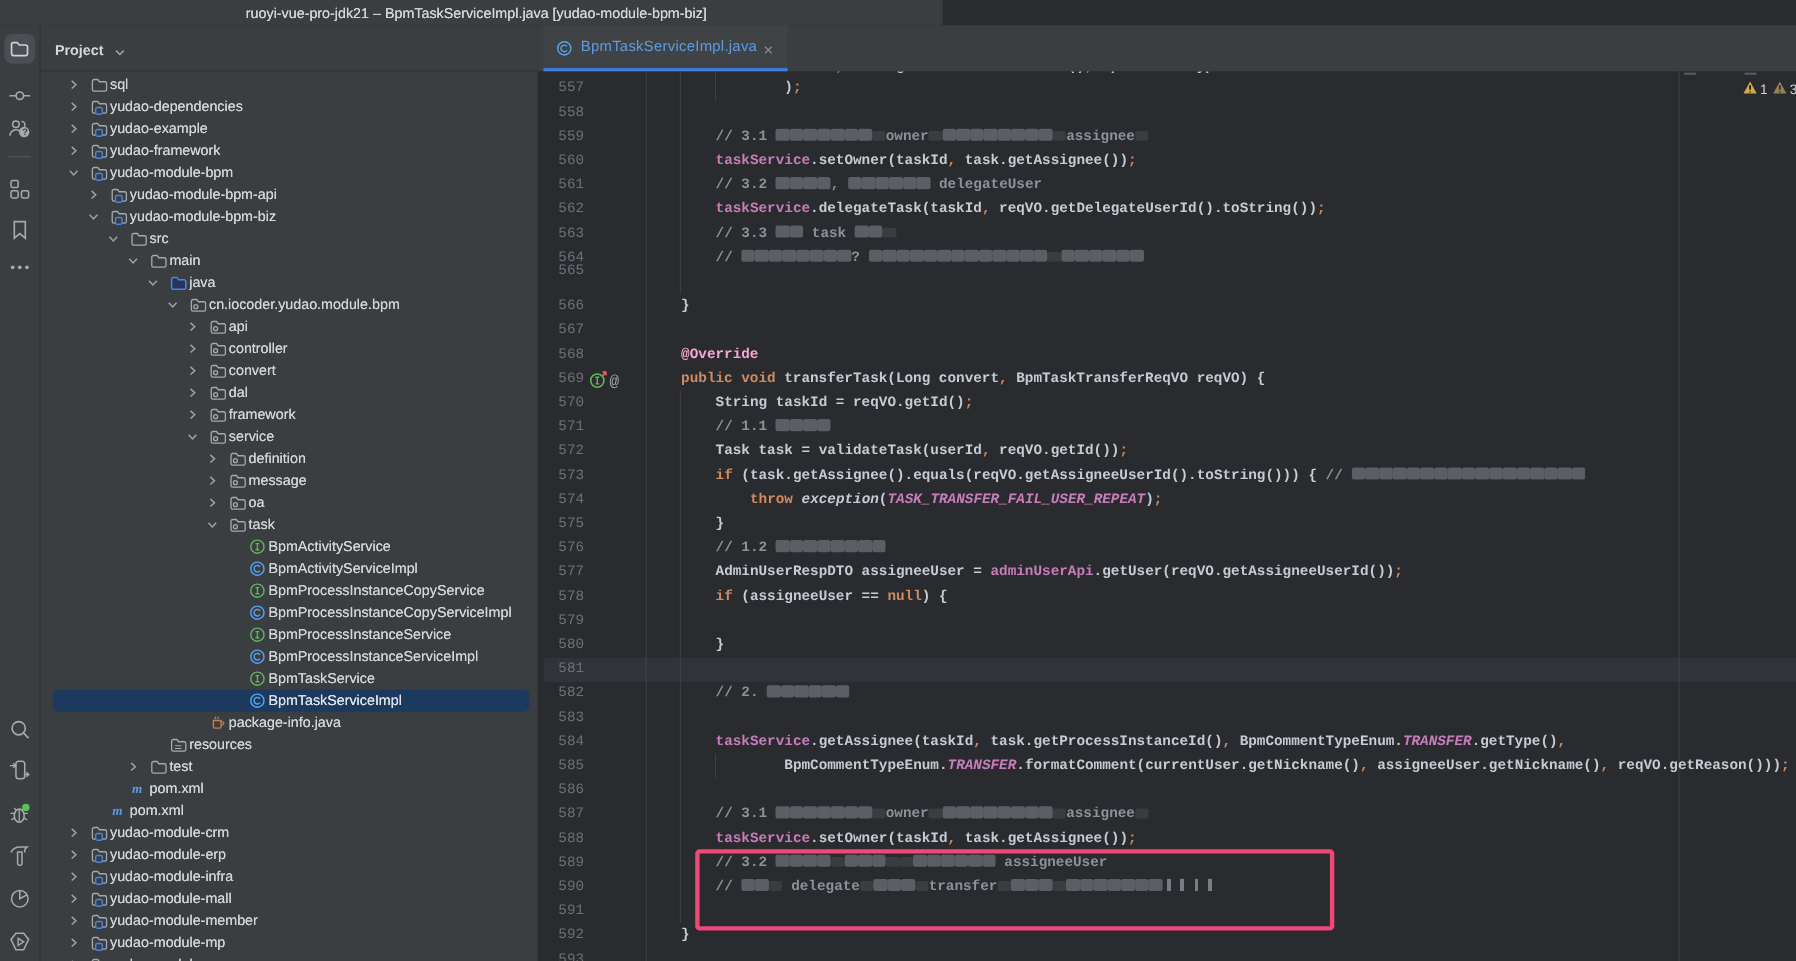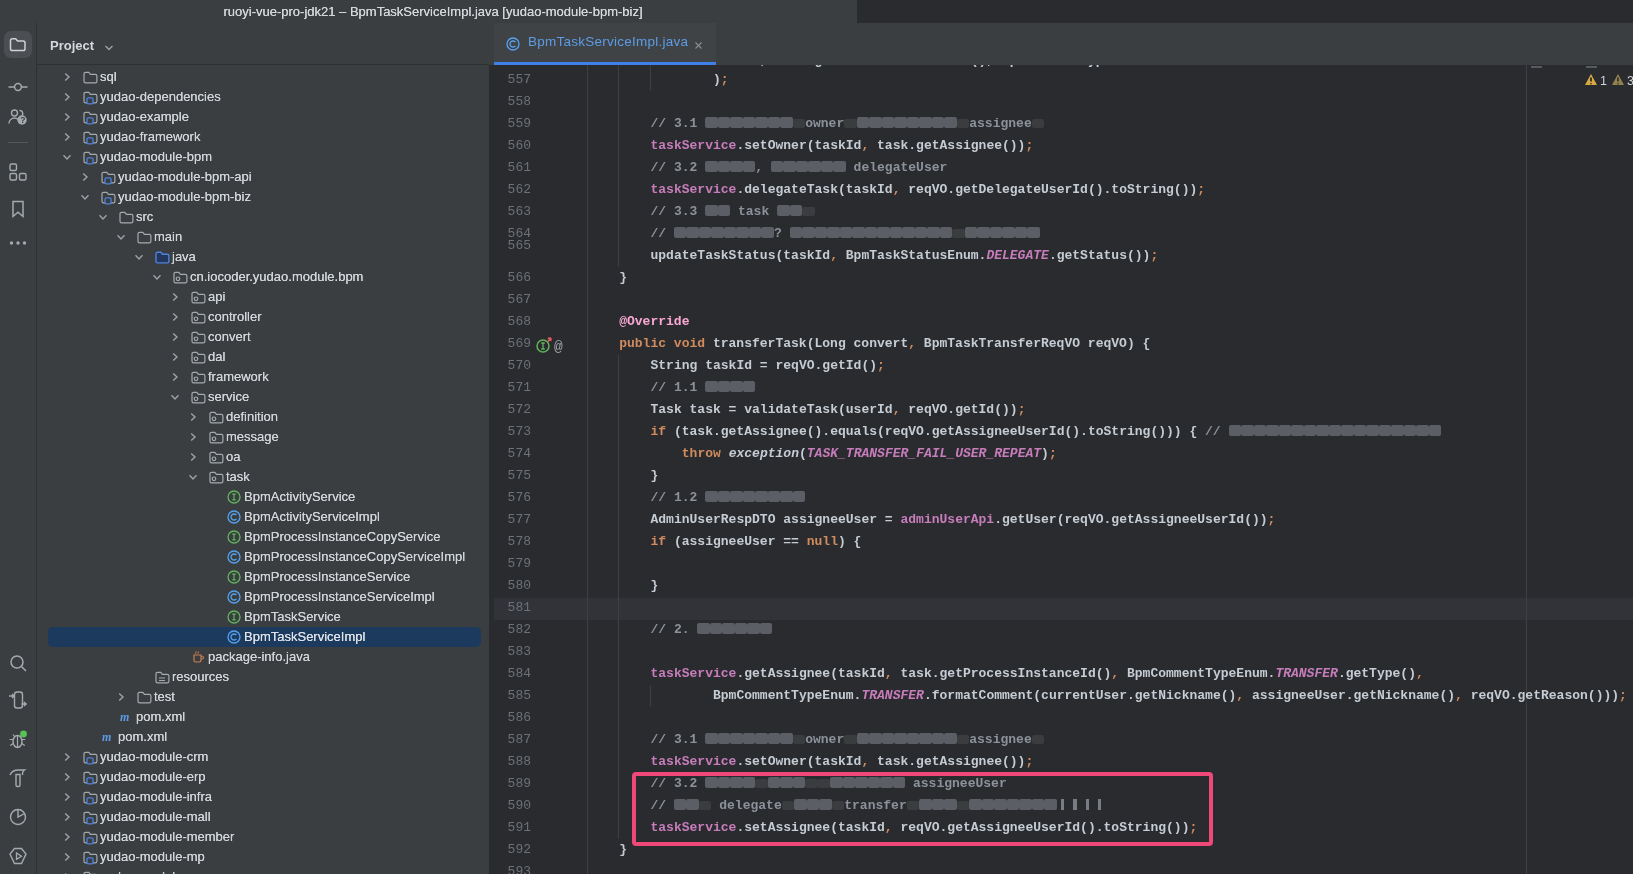--- a/index.html
+++ b/index.html
@@ -405,21 +405,20 @@
 <div class="cl" style="left:161.5px;top:70px"><s class="f">taskService</s><s class="d">.setOwner(taskId</s><s class="k">,</s><s class="d"> task.getAssignee())</s><s class="k">;</s></div>
 <div class="ln" style="top:92px">561</div>
 <div class="cl" style="left:161.5px;top:92px"><s class="c">// 3.2 <i class="b"></i><i class="b"></i><i class="b"></i><i class="b"></i>, <i class="b"></i><i class="b"></i><i class="b"></i><i class="b"></i><i class="b"></i><i class="b"></i> delegateUser</s></div>
 <div class="ln" style="top:114px">562</div>
 <div class="cl" style="left:161.5px;top:114px"><s class="f">taskService</s><s class="d">.delegateTask(taskId</s><s class="k">,</s><s class="d"> reqVO.getDelegateUserId().toString())</s><s class="k">;</s></div>
 <div class="ln" style="top:136px">563</div>
 <div class="cl" style="left:161.5px;top:136px"><s class="c">// 3.3 <i class="b"></i><i class="b"></i> task <i class="b"></i><i class="b"></i><i class="p"></i></s></div>
 <div class="ln" style="top:158px">564</div>
 <div class="cl" style="left:161.5px;top:158px"><s class="c">// <i class="b"></i><i class="b"></i><i class="b"></i><i class="b"></i><i class="b"></i><i class="b"></i><i class="b"></i><i class="b"></i>? <i class="b"></i><i class="b"></i><i class="b"></i><i class="b"></i><i class="b"></i><i class="b"></i><i class="b"></i><i class="b"></i><i class="b"></i><i class="b"></i><i class="b"></i><i class="b"></i><i class="b"></i><i class="p"></i><i class="b"></i><i class="b"></i><i class="b"></i><i class="b"></i><i class="b"></i><i class="b"></i></s></div>
 <div class="ln" style="top:170px">565</div>
-<div class="cl" style="left:161.5px;top:180px"><s class="d">updateTaskStatus(taskId</s><s class="k">,</s><s class="d"> BpmTaskStatusEnum.</s><s class="ci">DELEGATE</s><s class="d">.getStatus())</s><s class="k">;</s></div>
 <div class="ln" style="top:202px">566</div>
 <div class="cl" style="left:130.2px;top:202px"><s class="d">}</s></div>
 <div class="ln" style="top:224px">567</div>
 <div class="ln" style="top:246px">568</div>
 <div class="cl" style="left:130.2px;top:246px"><s class="y">@Override</s></div>
 <div class="ln" style="top:268px">569</div>
 <div class="cl" style="left:130.2px;top:268px"><s class="k">public void </s><s class="bo">transferTask</s><s class="d">(Long convert</s><s class="k">,</s><s class="d"> BpmTaskTransferReqVO reqVO) {</s></div>
 <div class="ln" style="top:290px">570</div>
 <div class="cl" style="left:161.5px;top:290px"><s class="d">String taskId = reqVO.getId()</s><s class="k">;</s></div>
 <div class="ln" style="top:312px">571</div>
@@ -452,21 +451,20 @@
 <div class="ln" style="top:642px">586</div>
 <div class="ln" style="top:664px">587</div>
 <div class="cl" style="left:161.5px;top:664px"><s class="c">// 3.1 <i class="b"></i><i class="b"></i><i class="b"></i><i class="b"></i><i class="b"></i><i class="b"></i><i class="b"></i><i class="p"></i>owner<i class="p"></i><i class="b"></i><i class="b"></i><i class="b"></i><i class="b"></i><i class="b"></i><i class="b"></i><i class="b"></i><i class="b"></i><i class="p"></i>assignee<i class="p"></i></s></div>
 <div class="ln" style="top:686px">588</div>
 <div class="cl" style="left:161.5px;top:686px"><s class="f">taskService</s><s class="d">.setOwner(taskId</s><s class="k">,</s><s class="d"> task.getAssignee())</s><s class="k">;</s></div>
 <div class="ln" style="top:708px">589</div>
 <div class="cl" style="left:161.5px;top:708px"><s class="c">// 3.2 <i class="b"></i><i class="b"></i><i class="b"></i><i class="b"></i><i class="p"></i><i class="b"></i><i class="b"></i><i class="b"></i><i class="p"></i><i class="p"></i><i class="b"></i><i class="b"></i><i class="b"></i><i class="b"></i><i class="b"></i><i class="b"></i> assigneeUser</s></div>
 <div class="ln" style="top:730px">590</div>
 <div class="cl" style="left:161.5px;top:730px"><s class="c">// <i class="b"></i><i class="b"></i><i class="p"></i> delegate<i class="p"></i><i class="b"></i><i class="b"></i><i class="b"></i><i class="p"></i>transfer<i class="p"></i><i class="b"></i><i class="b"></i><i class="b"></i><i class="p"></i><i class="b"></i><i class="b"></i><i class="b"></i><i class="b"></i><i class="b"></i><i class="b"></i><i class="b"></i><i class="e"></i><i class="e"></i><i class="e"></i><i class="e"></i></s></div>
 <div class="ln" style="top:752px">591</div>
-<div class="cl" style="left:161.5px;top:752px"><s class="f">taskService</s><s class="d">.setAssignee(taskId</s><s class="k">,</s><s class="d"> reqVO.getAssigneeUserId().toString())</s><s class="k">;</s></div>
 <div class="ln" style="top:774px">592</div>
 <div class="cl" style="left:130.2px;top:774px"><s class="d">}</s></div>
 <div class="ln" style="top:796px">593</div>
 <svg style="position:absolute;left:46px;top:270px" width="38" height="19" viewBox="0 0 38 19">
 <circle cx="8" cy="11" r="6" fill="none" stroke="#62b35c" stroke-width="1.5"></circle>
 <path d="M8 8 v6 M6.2 8 h3.6 M6.2 14 h3.6" stroke="#62b35c" stroke-width="1.3" fill="none"></path>
 <path d="M12.5 7 L16 3 M16 3 l-3.2 0.4 M16 3 l-0.4 3.2" stroke="#db5c5c" stroke-width="1.6" fill="none"></path>
 <text x="19" y="16" font-family="Liberation Mono" font-size="14.5" fill="#9da2a8">@</text>
 </svg>
 <svg style="position:absolute;left:1095px;top:7px" width="54" height="16" viewBox="0 0 54 16">

